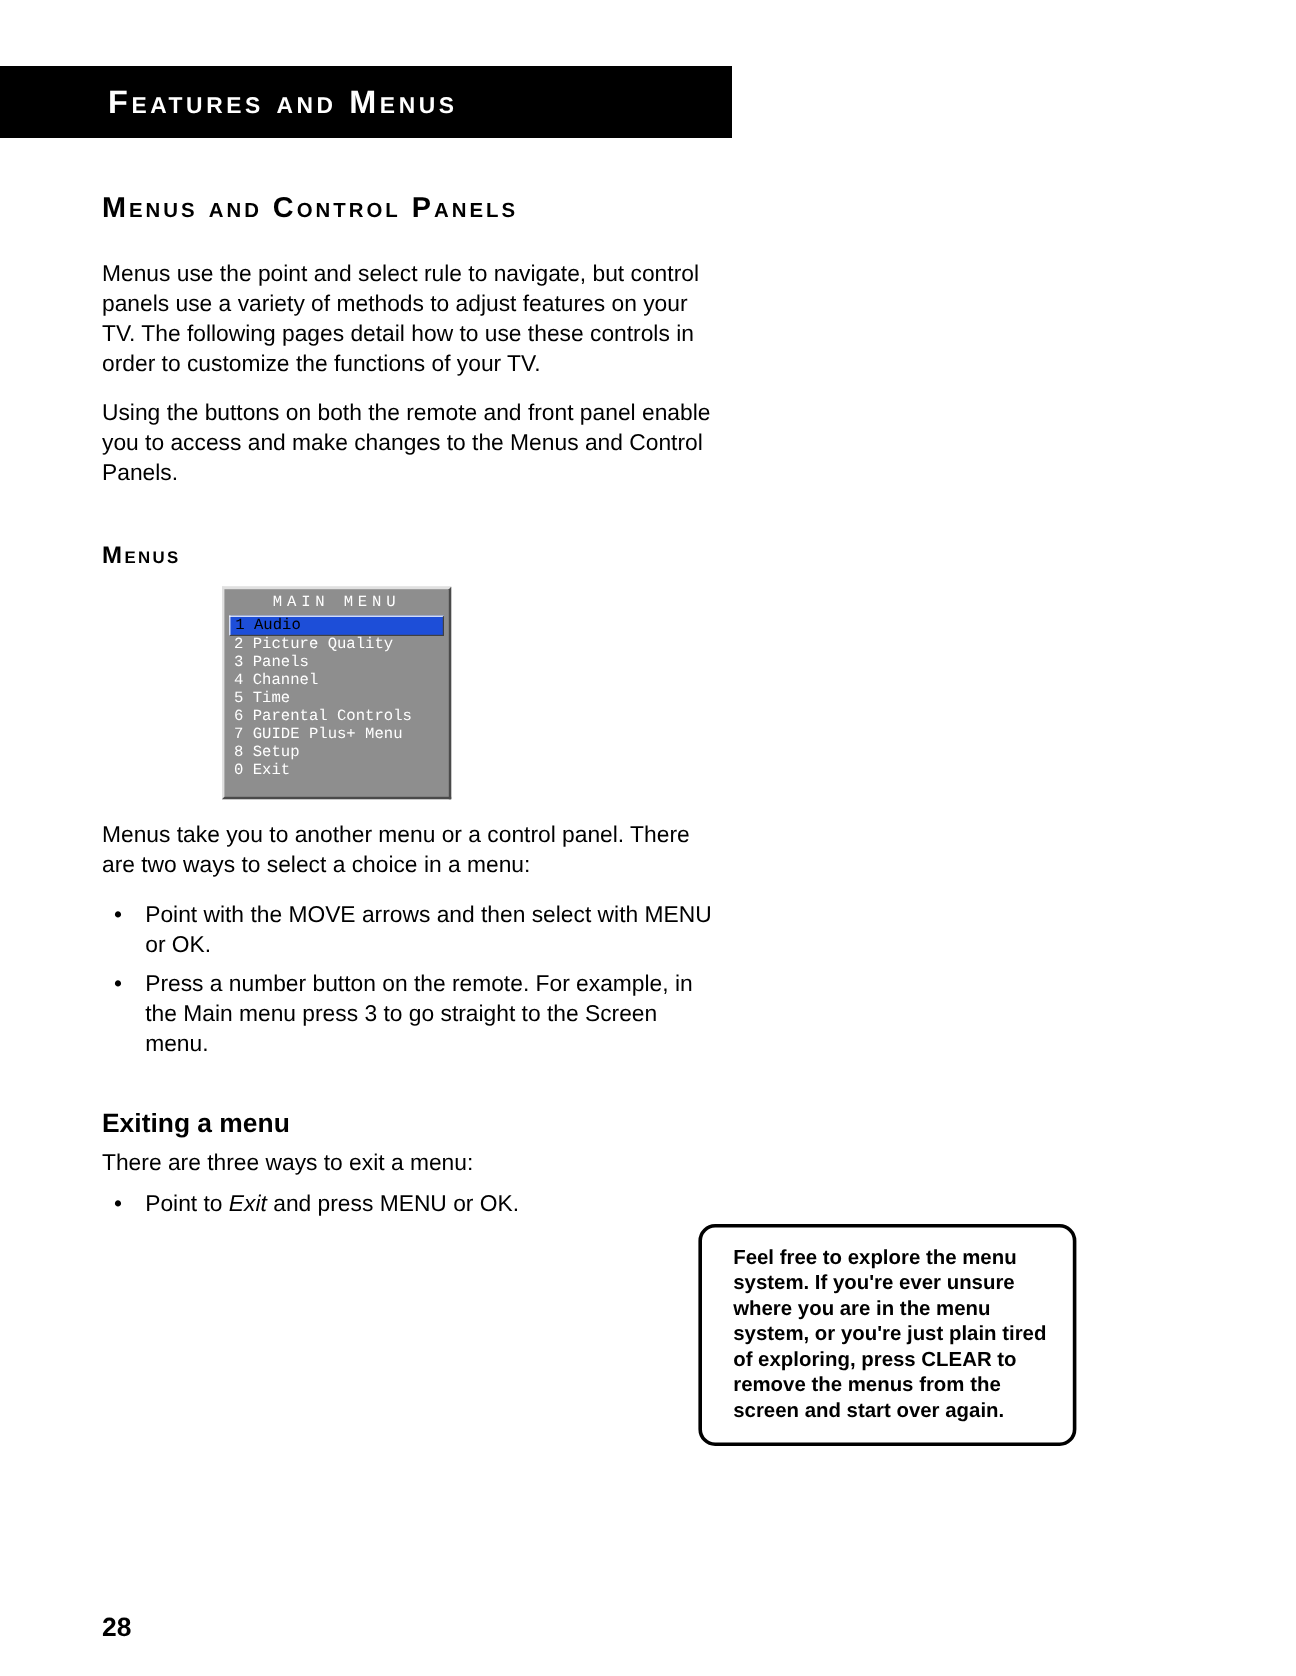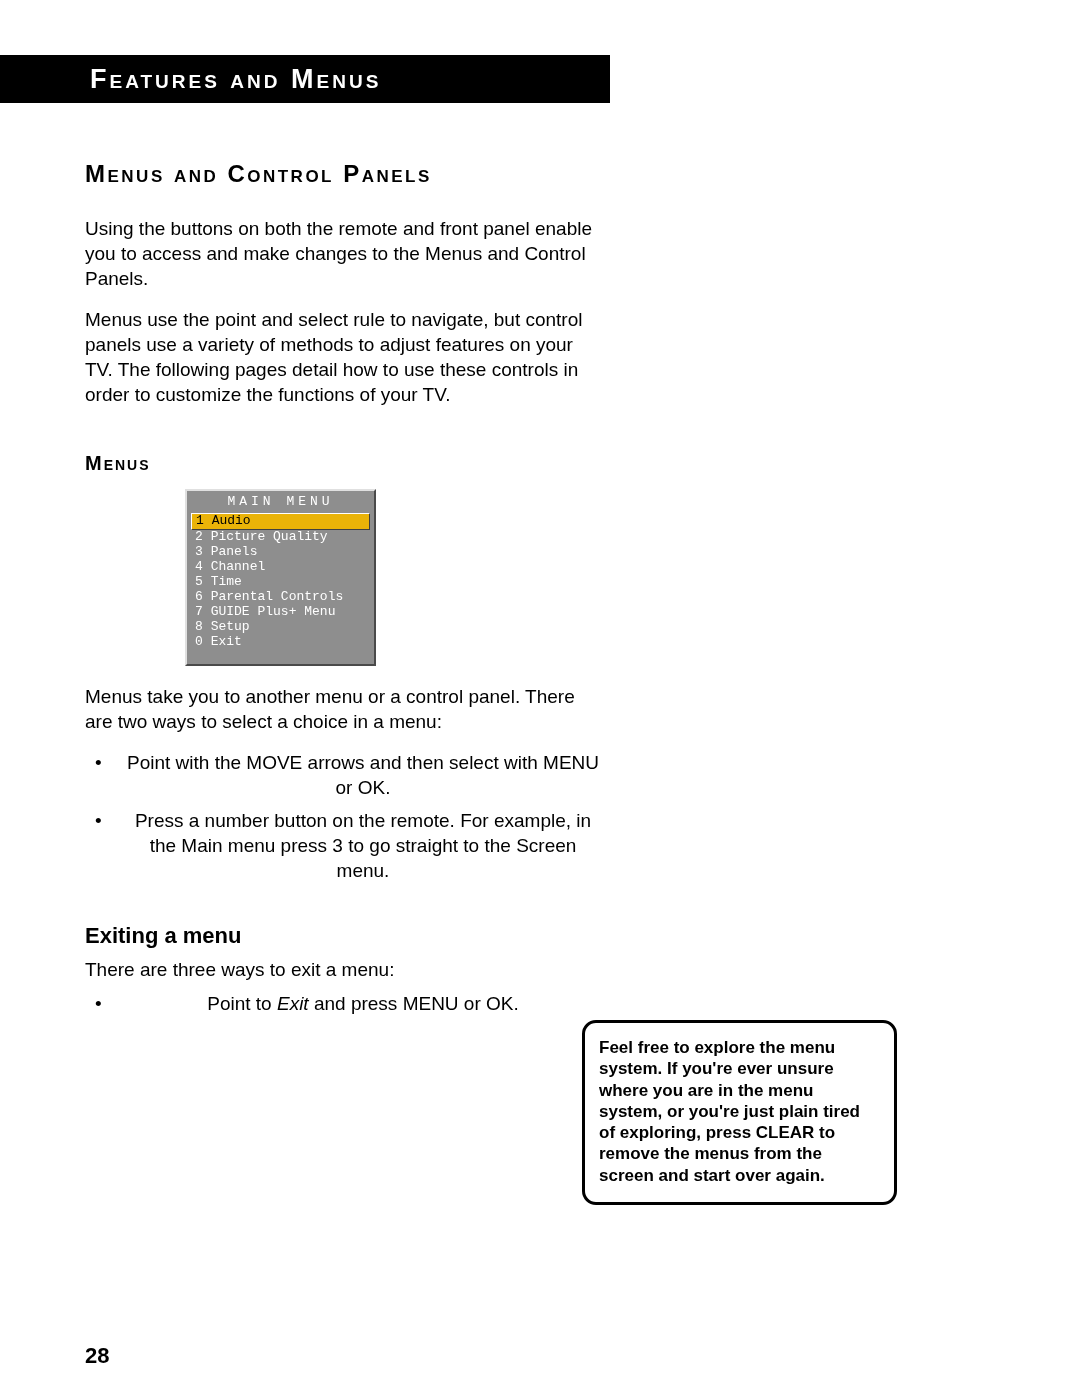--- a/index.html
+++ b/index.html
@@ -9,21 +9,21 @@
     height: 1397px;
     position: relative;
     font-family: "Segoe UI", "Myriad Pro", Arial, sans-serif;
     color: #000;
   }
   .banner {
     position: absolute;
     top: 55px;
     left: 0;
     width: 610px;
-    height: 48px;
+    height: 60px;
     background: #000;
     color: #fff;
     display: flex;
     align-items: center;
     padding-left: 90px;
     font-weight: 700;
     letter-spacing: 3px;
     font-size: 27px;
     font-family: "Segoe UI", "Lithos Pro", Arial, sans-serif;
     font-variant: small-caps;
@@ -56,21 +56,20 @@
   p.body {
     font-size: 19px;
     line-height: 1.32;
     max-width: 520px;
     margin-bottom: 16px;
   }
   ul.bullets {
     list-style: none;
     max-width: 520px;
     padding-left: 0;
-    text-align: center;
   }
   ul.bullets li {
     font-size: 19px;
     line-height: 1.32;
     position: relative;
     padding-left: 36px;
     margin: 8px 0;
   }
   ul.bullets li::before {
     content: "•";
@@ -96,36 +95,36 @@
   .menu-figure .title {
     text-align: center;
     letter-spacing: 4px;
     margin-bottom: 4px;
   }
   .menu-figure .row {
     padding: 0 8px;
     white-space: pre;
   }
   .menu-figure .row.selected {
-    background: #eab308;
+    background: #1d4ed8;
     color: #000;
     margin: 0 4px;
     padding: 0 4px;
     border: 1px solid #404040;
     border-top-color: #fff;
     border-left-color: #fff;
   }
   .tip-box {
     position: absolute;
     left: 582px;
     top: 1020px;
     width: 315px;
     border: 3px solid #000;
     border-radius: 14px;
-    padding: 14px 14px 16px 14px;
+    padding: 14px 14px 16px 26px;
   }
   .tip-box p {
     font-size: 17px;
     line-height: 1.25;
     font-weight: 700;
   }
   .page-num {
     position: absolute;
     left: 85px;
     bottom: 28px;
@@ -134,22 +133,22 @@
   }
   em { font-style: italic; }
 </style>
 </head>
 <body>
 
 <div class="banner">Features and Menus</div>
 
 <div class="content">
   <div class="h1">Menus and Control Panels</div>
+  <p class="body">Menus use the point and select rule to navigate, but control panels use a variety of methods to adjust features on your TV. The following pages detail how to use these controls in order to customize the functions of your TV.</p>
   <p class="body">Using the buttons on both the remote and front panel enable you to access and make changes to the Menus and Control Panels.</p>
-  <p class="body">Menus use the point and select rule to navigate, but control panels use a variety of methods to adjust features on your TV. The following pages detail how to use these controls in order to customize the functions of your TV.</p>
 
   <div class="h2">Menus</div>
 
   <div class="menu-figure">
     <div class="title">MAIN MENU</div>
     <div class="row selected"><span>1</span> <span>Audio</span></div>
     <div class="row"><span>2</span> <span>Picture Quality</span></div>
     <div class="row"><span>3</span> <span>Panels</span></div>
     <div class="row"><span>4</span> <span>Channel</span></div>
     <div class="row"><span>5</span> <span>Time</span></div>

